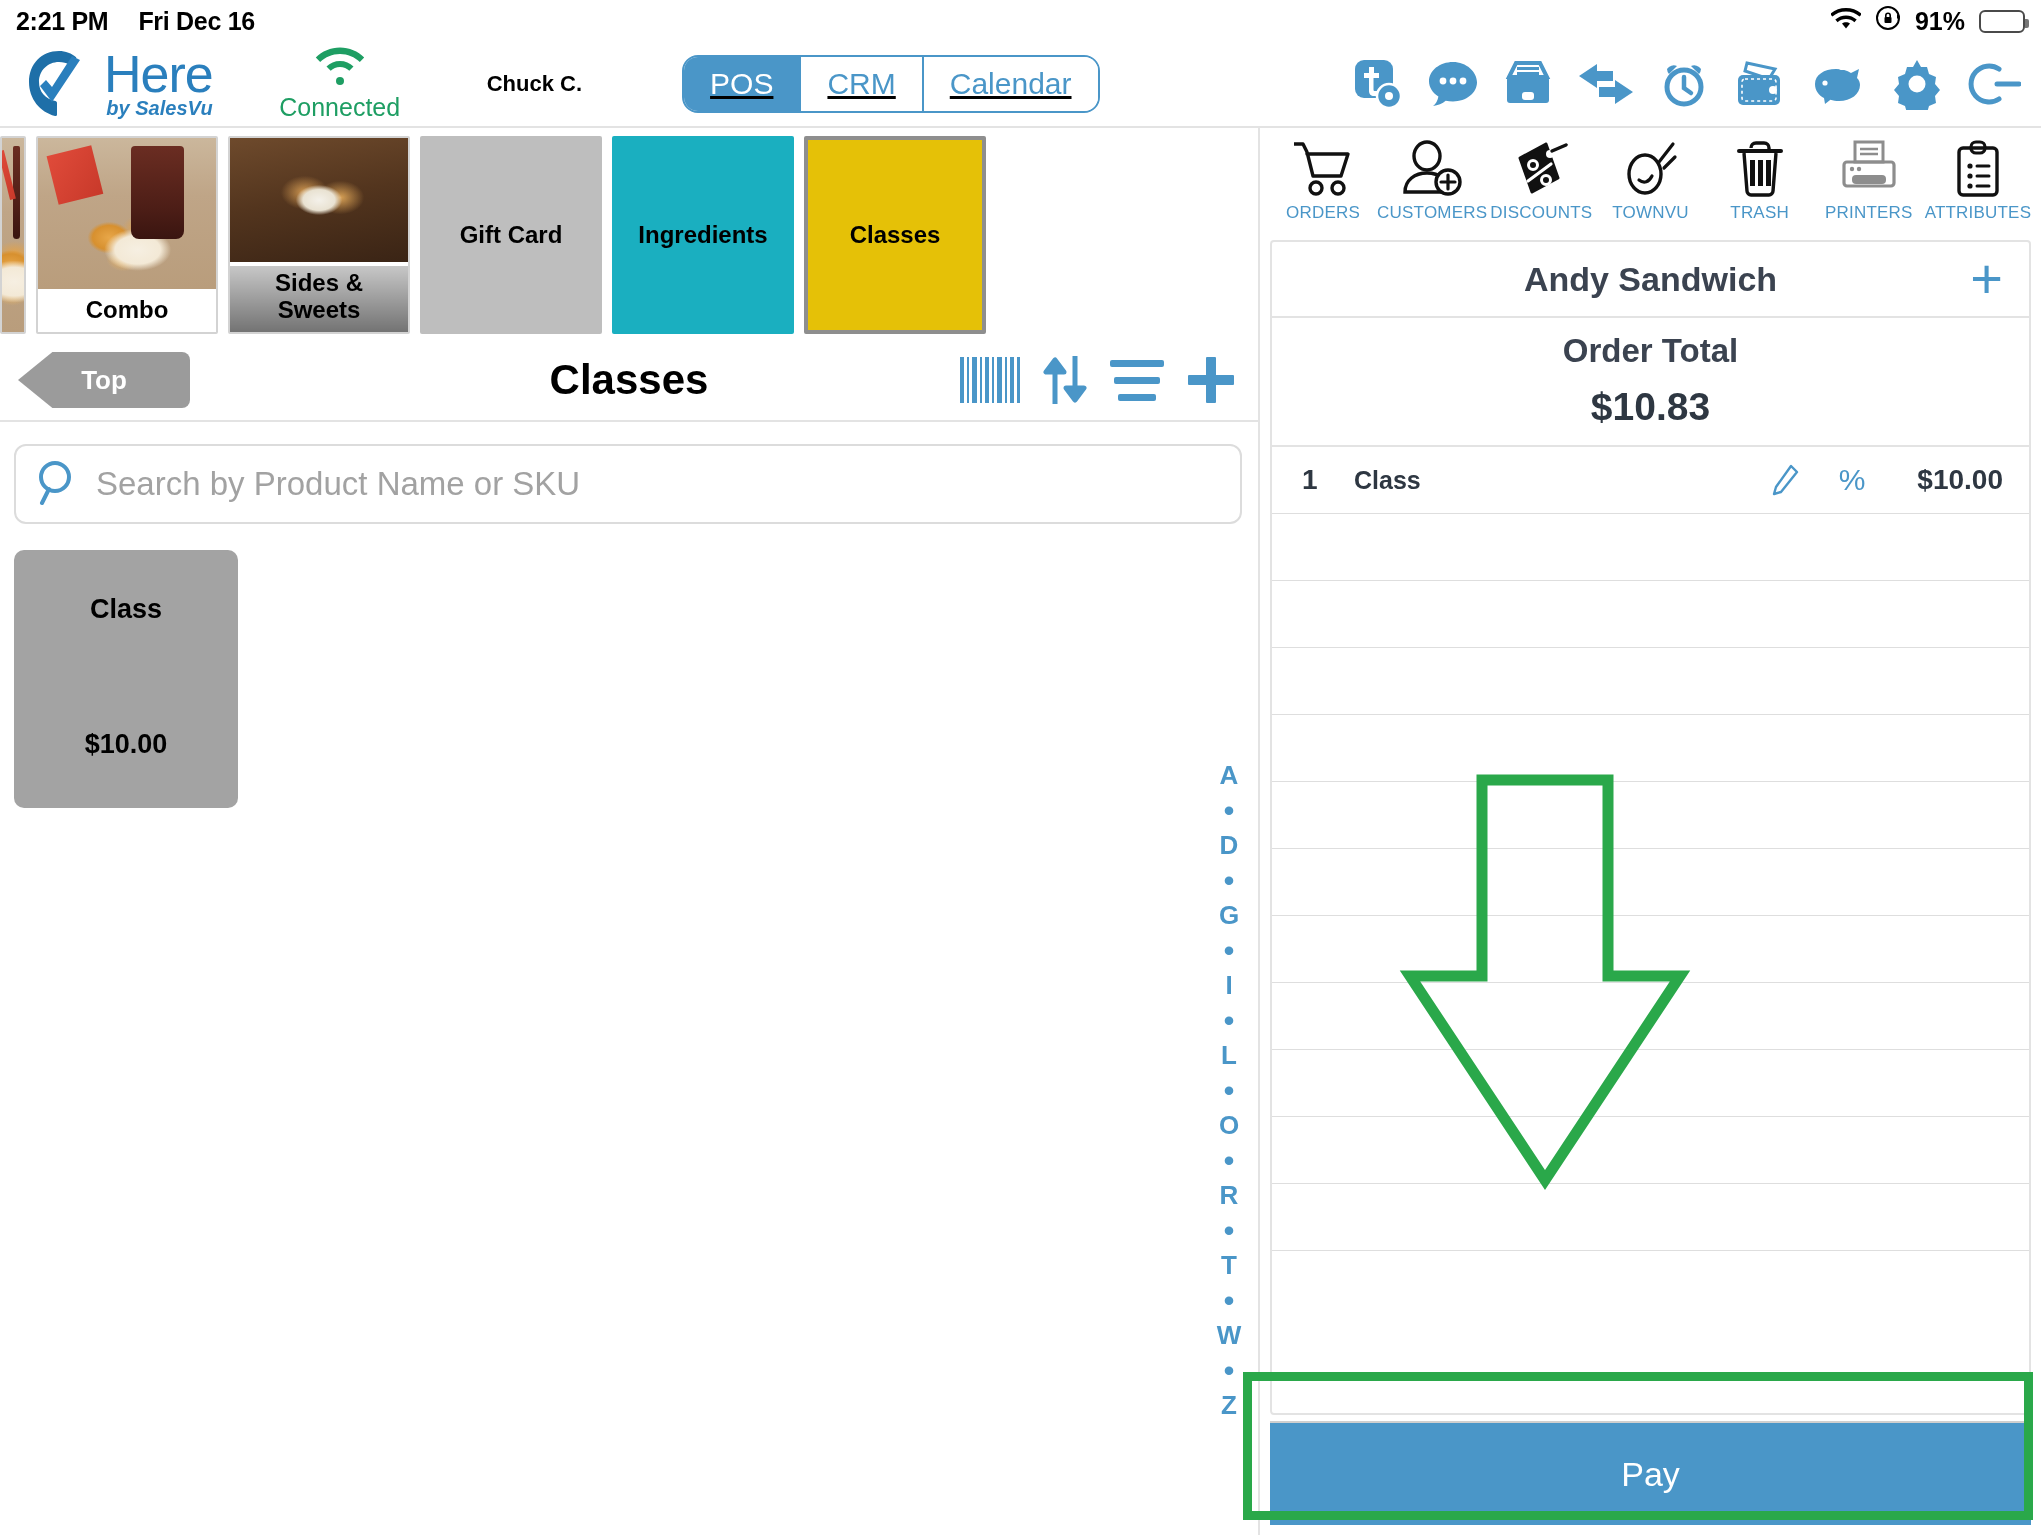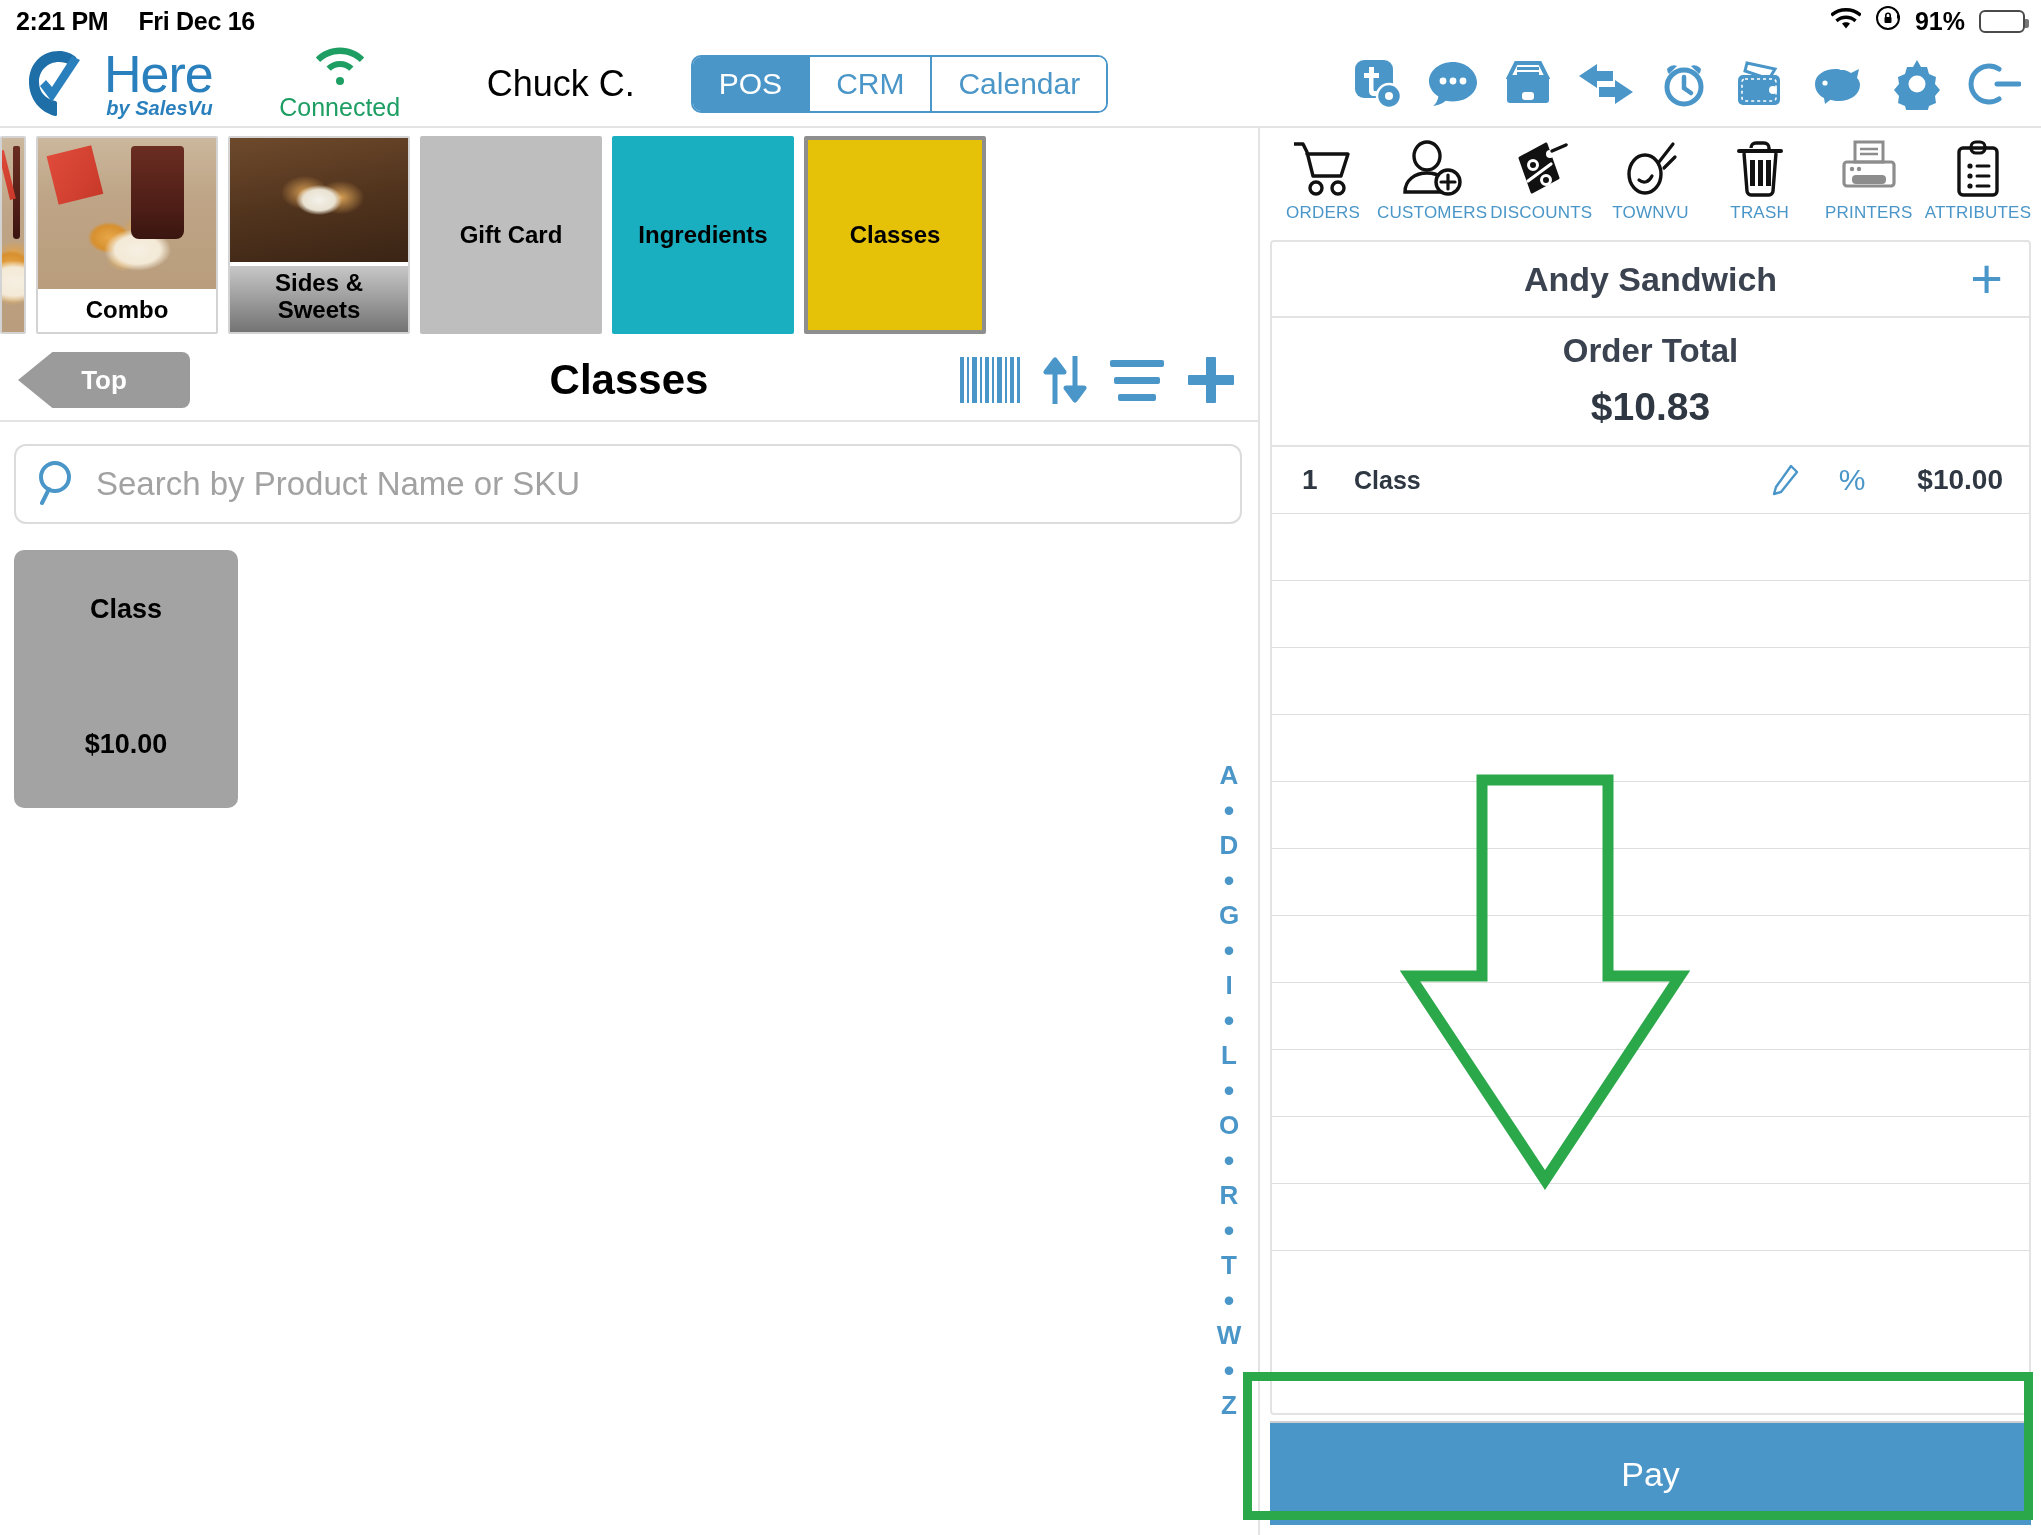--- a/index.html
+++ b/index.html
@@ -39,25 +39,25 @@
   }
   .logo-wrap { display: flex; align-items: center; margin-left: 22px; }
   .logo-mark { width: 74px; height: 74px; }
   .logo-text { margin-left: 8px; line-height: 0.92; }
   .logo-here { font-size: 52px; color: #2a7fbd; font-weight: 400; letter-spacing: -1px; }
   .logo-sub { font-size: 20px; color: #2a7fbd; font-style: italic; font-weight: bold; text-align: right; }
 
   .conn { margin-left: 52px; text-align: center; width: 150px; }
   .conn-label { font-size: 25px; color: #1e9e63; margin-top: 2px; }
 
-  .username { margin-left: 72px; font-size: 36px; font-weight: normal; color: #000; }
+  .username { margin-left: 72px; font-size: 22px; font-weight: bold; color: #000; }
 
   .segctl {
-    margin-left: 56px; display: flex; height: 58px;
-    border: 2px solid #4a96c8; border-radius: 10px; overflow: hidden;
+    margin-left: 100px; display: flex; height: 58px;
+    border: 2px solid #4a96c8; border-radius: 16px; overflow: hidden; text-decoration: underline;
   }
   .seg {
     display: flex; align-items: center; justify-content: center;
     padding: 0 26px; font-size: 30px; color: #4a96c8; background: #fff;
     border-right: 2px solid #4a96c8; cursor: pointer;
   }
   .seg:last-child { border-right: none; }
   .seg.active { background: #4a96c8; color: #fff; }
 
   .hdr-icons { margin-left: auto; margin-right: 20px; display: flex; align-items: center; gap: 24px; }

